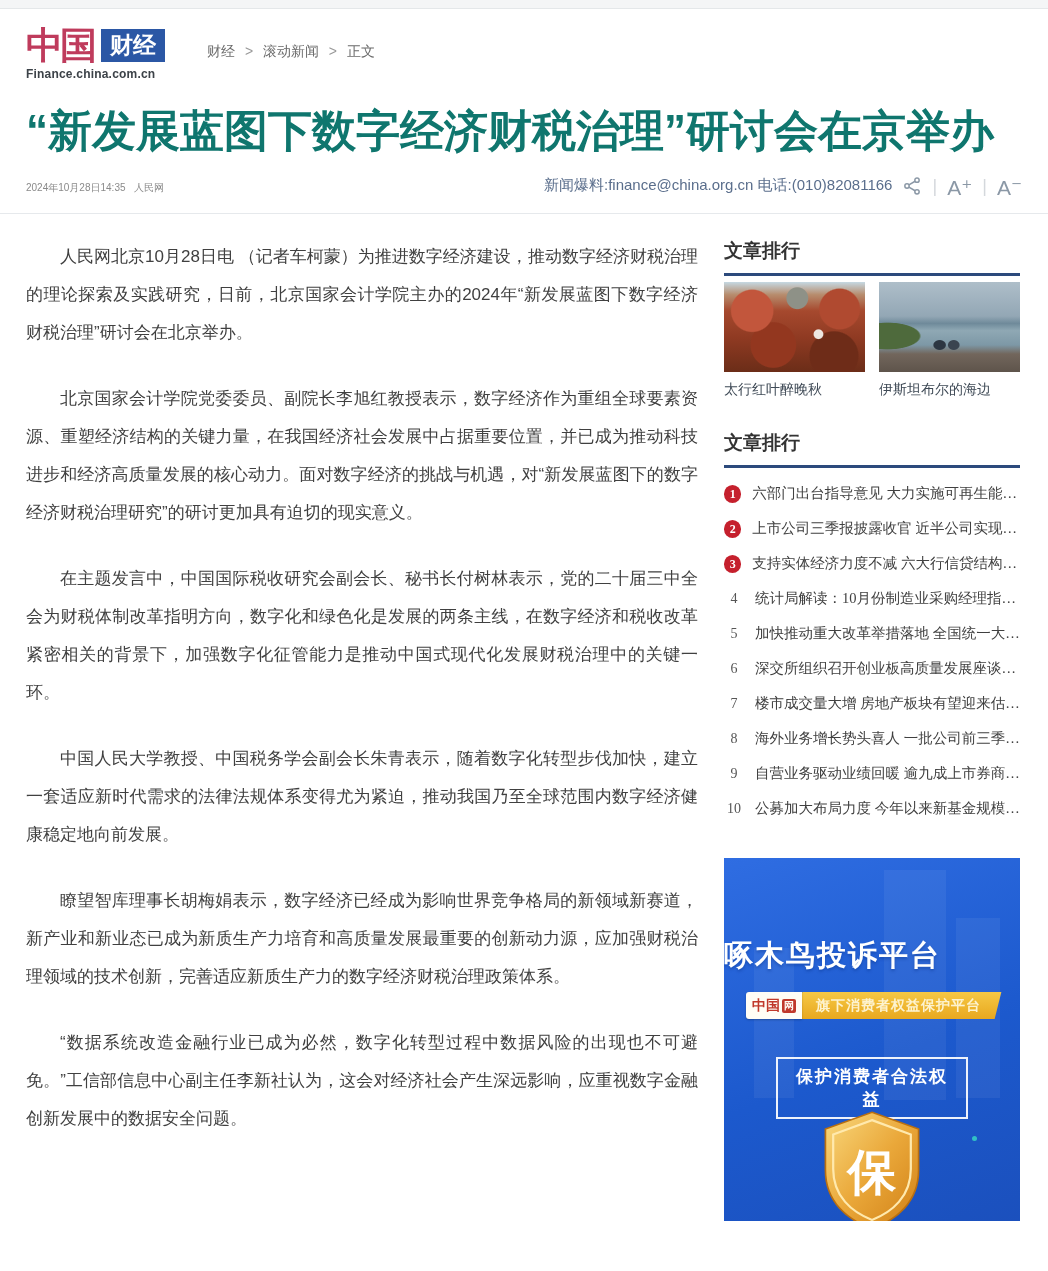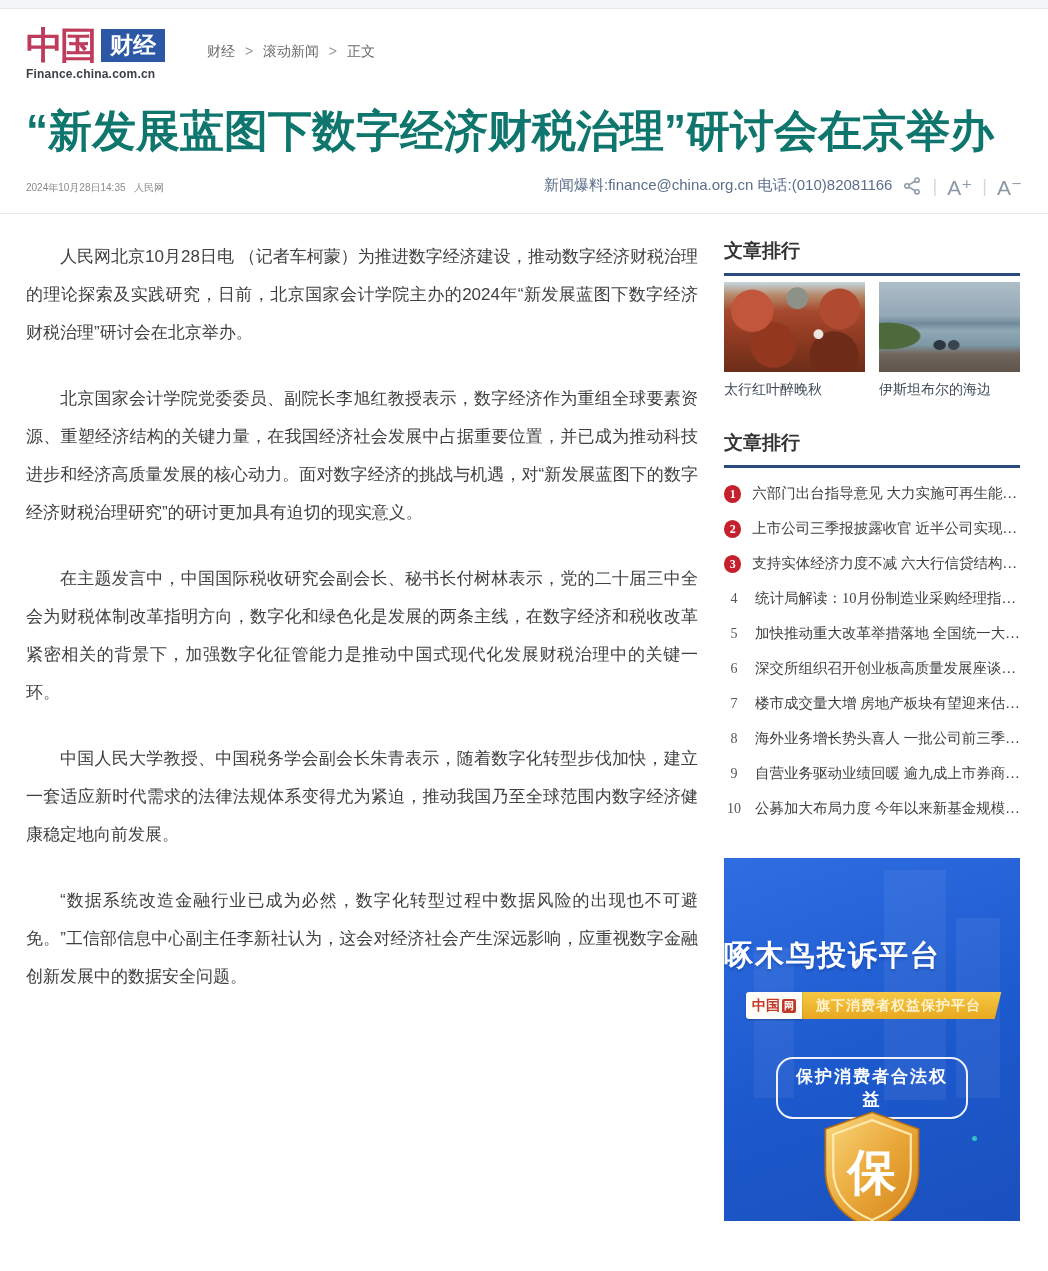--- a/index.html
+++ b/index.html
@@ -87,21 +87,21 @@
   .b1 { left:160px; top:12px; width:62px; height:230px; }
   .b2 { left:232px; top:60px; width:44px; height:180px; }
   .b3 { left:30px; top:90px; width:40px; height:150px; }
   .ad-dot { position:absolute; width:5px; height:5px; border-radius:50%; background:#35d3c5; opacity:.85; } .d2 { left:248px; top:278px; }
   .ad-title { position:relative; margin-top:78px; text-align:left; color:#fff; font-size:29px; font-weight:bold; letter-spacing:2px; text-shadow:0 2px 3px rgba(0,40,120,.35); }
   .ad-ribbon { position:relative; display:flex; align-items:stretch; margin:16px 22px 0; height:27px; }
   .ad-logo { background:#fffdf5; border-radius:3px 0 0 3px; padding:0 6px; display:flex; align-items:center; font-size:14px; font-weight:bold; color:#c0392b; z-index:2; box-shadow:0 1px 2px rgba(0,0,0,.25); }
   .ad-logo .net { font-size:10px; background:#c0392b; color:#fffdf5; border-radius:2px; padding:0 2px; margin-left:2px; }
   .ribbon-bar { flex:1; background:linear-gradient(180deg,#f6c845,#e8a podráš81f); background:linear-gradient(180deg,#f6c845,#e8a81f); transform:skewX(-14deg); margin-left:-3px; display:flex; align-items:center; justify-content:center; }
   .ribbon-bar span { transform:skewX(14deg); color:#fdf3cf; font-size:14px; font-weight:bold; letter-spacing:1px; }
-  .ad-slogan { position:relative; margin:38px 52px 0; border:2px solid rgba(255,255,255,.92); border-radius:17px; text-align:center; padding:6px 12px; color:#fff; font-size:17px; font-weight:bold; letter-spacing:2px; font-family:"DejaVu Serif","Liberation Serif",serif; }
+  .ad-slogan { position:relative; margin:38px 52px 0; border:2px solid rgba(255,255,255,.92); border-radius:0; text-align:center; padding:6px 12px; color:#fff; font-size:17px; font-weight:bold; letter-spacing:2px; font-family:"DejaVu Serif","Liberation Serif",serif; }
   .ad-shield { position:absolute; left:50%; bottom:-10px; transform:translateX(-50%); width:112px; height:122px; }
 </style>
 </head>
 <body>
 
 <div class="topbar"></div>
 
 <div class="header">
   <div class="logo-wrap">
     <div class="logo-row">
@@ -143,20 +143,21 @@
     <span class="font-btn">A⁻</span>
   </div>
 </div>
 
 <div class="content">
   <div class="main">
     <p class="para">人民网北京10月28日电 （记者车柯蒙）为推进数字经济建设，推动数字经济财税治理的理论探索及实践研究，日前，北京国家会计学院主办的2024年“新发展蓝图下数字经济财税治理”研讨会在北京举办。</p>
     <p class="para">北京国家会计学院党委委员、副院长李旭红教授表示，数字经济作为重组全球要素资源、重塑经济结构的关键力量，在我国经济社会发展中占据重要位置，并已成为推动科技进步和经济高质量发展的核心动力。面对数字经济的挑战与机遇，对“新发展蓝图下的数字经济财税治理研究”的研讨更加具有迫切的现实意义。</p>
     <p class="para">在主题发言中，中国国际税收研究会副会长、秘书长付树林表示，党的二十届三中全会为财税体制改革指明方向，数字化和绿色化是发展的两条主线，在数字经济和税收改革紧密相关的背景下，加强数字化征管能力是推动中国式现代化发展财税治理中的关键一环。</p>
     <p class="para">中国人民大学教授、中国税务学会副会长朱青表示，随着数字化转型步伐加快，建立一套适应新时代需求的法律法规体系变得尤为紧迫，推动我国乃至全球范围内数字经济健康稳定地向前发展。</p>
+    <p class="para">瞭望智库理事长胡梅娟表示，数字经济已经成为影响世界竞争格局的新领域新赛道，新产业和新业态已成为新质生产力培育和高质量发展最重要的创新动力源，应加强财税治理领域的技术创新，完善适应新质生产力的数字经济财税治理政策体系。</p>
     <p class="para">“数据系统改造金融行业已成为必然，数字化转型过程中数据风险的出现也不可避免。”工信部信息中心副主任李新社认为，这会对经济社会产生深远影响，应重视数字金融创新发展中的数据安全问题。</p>
 
   </div>
 
   <div class="aside">
     <div>
       <div class="side-title">文章排行</div>
       <div class="thumb-grid">
         <div>
           <div class="thumb ph1"></div>

